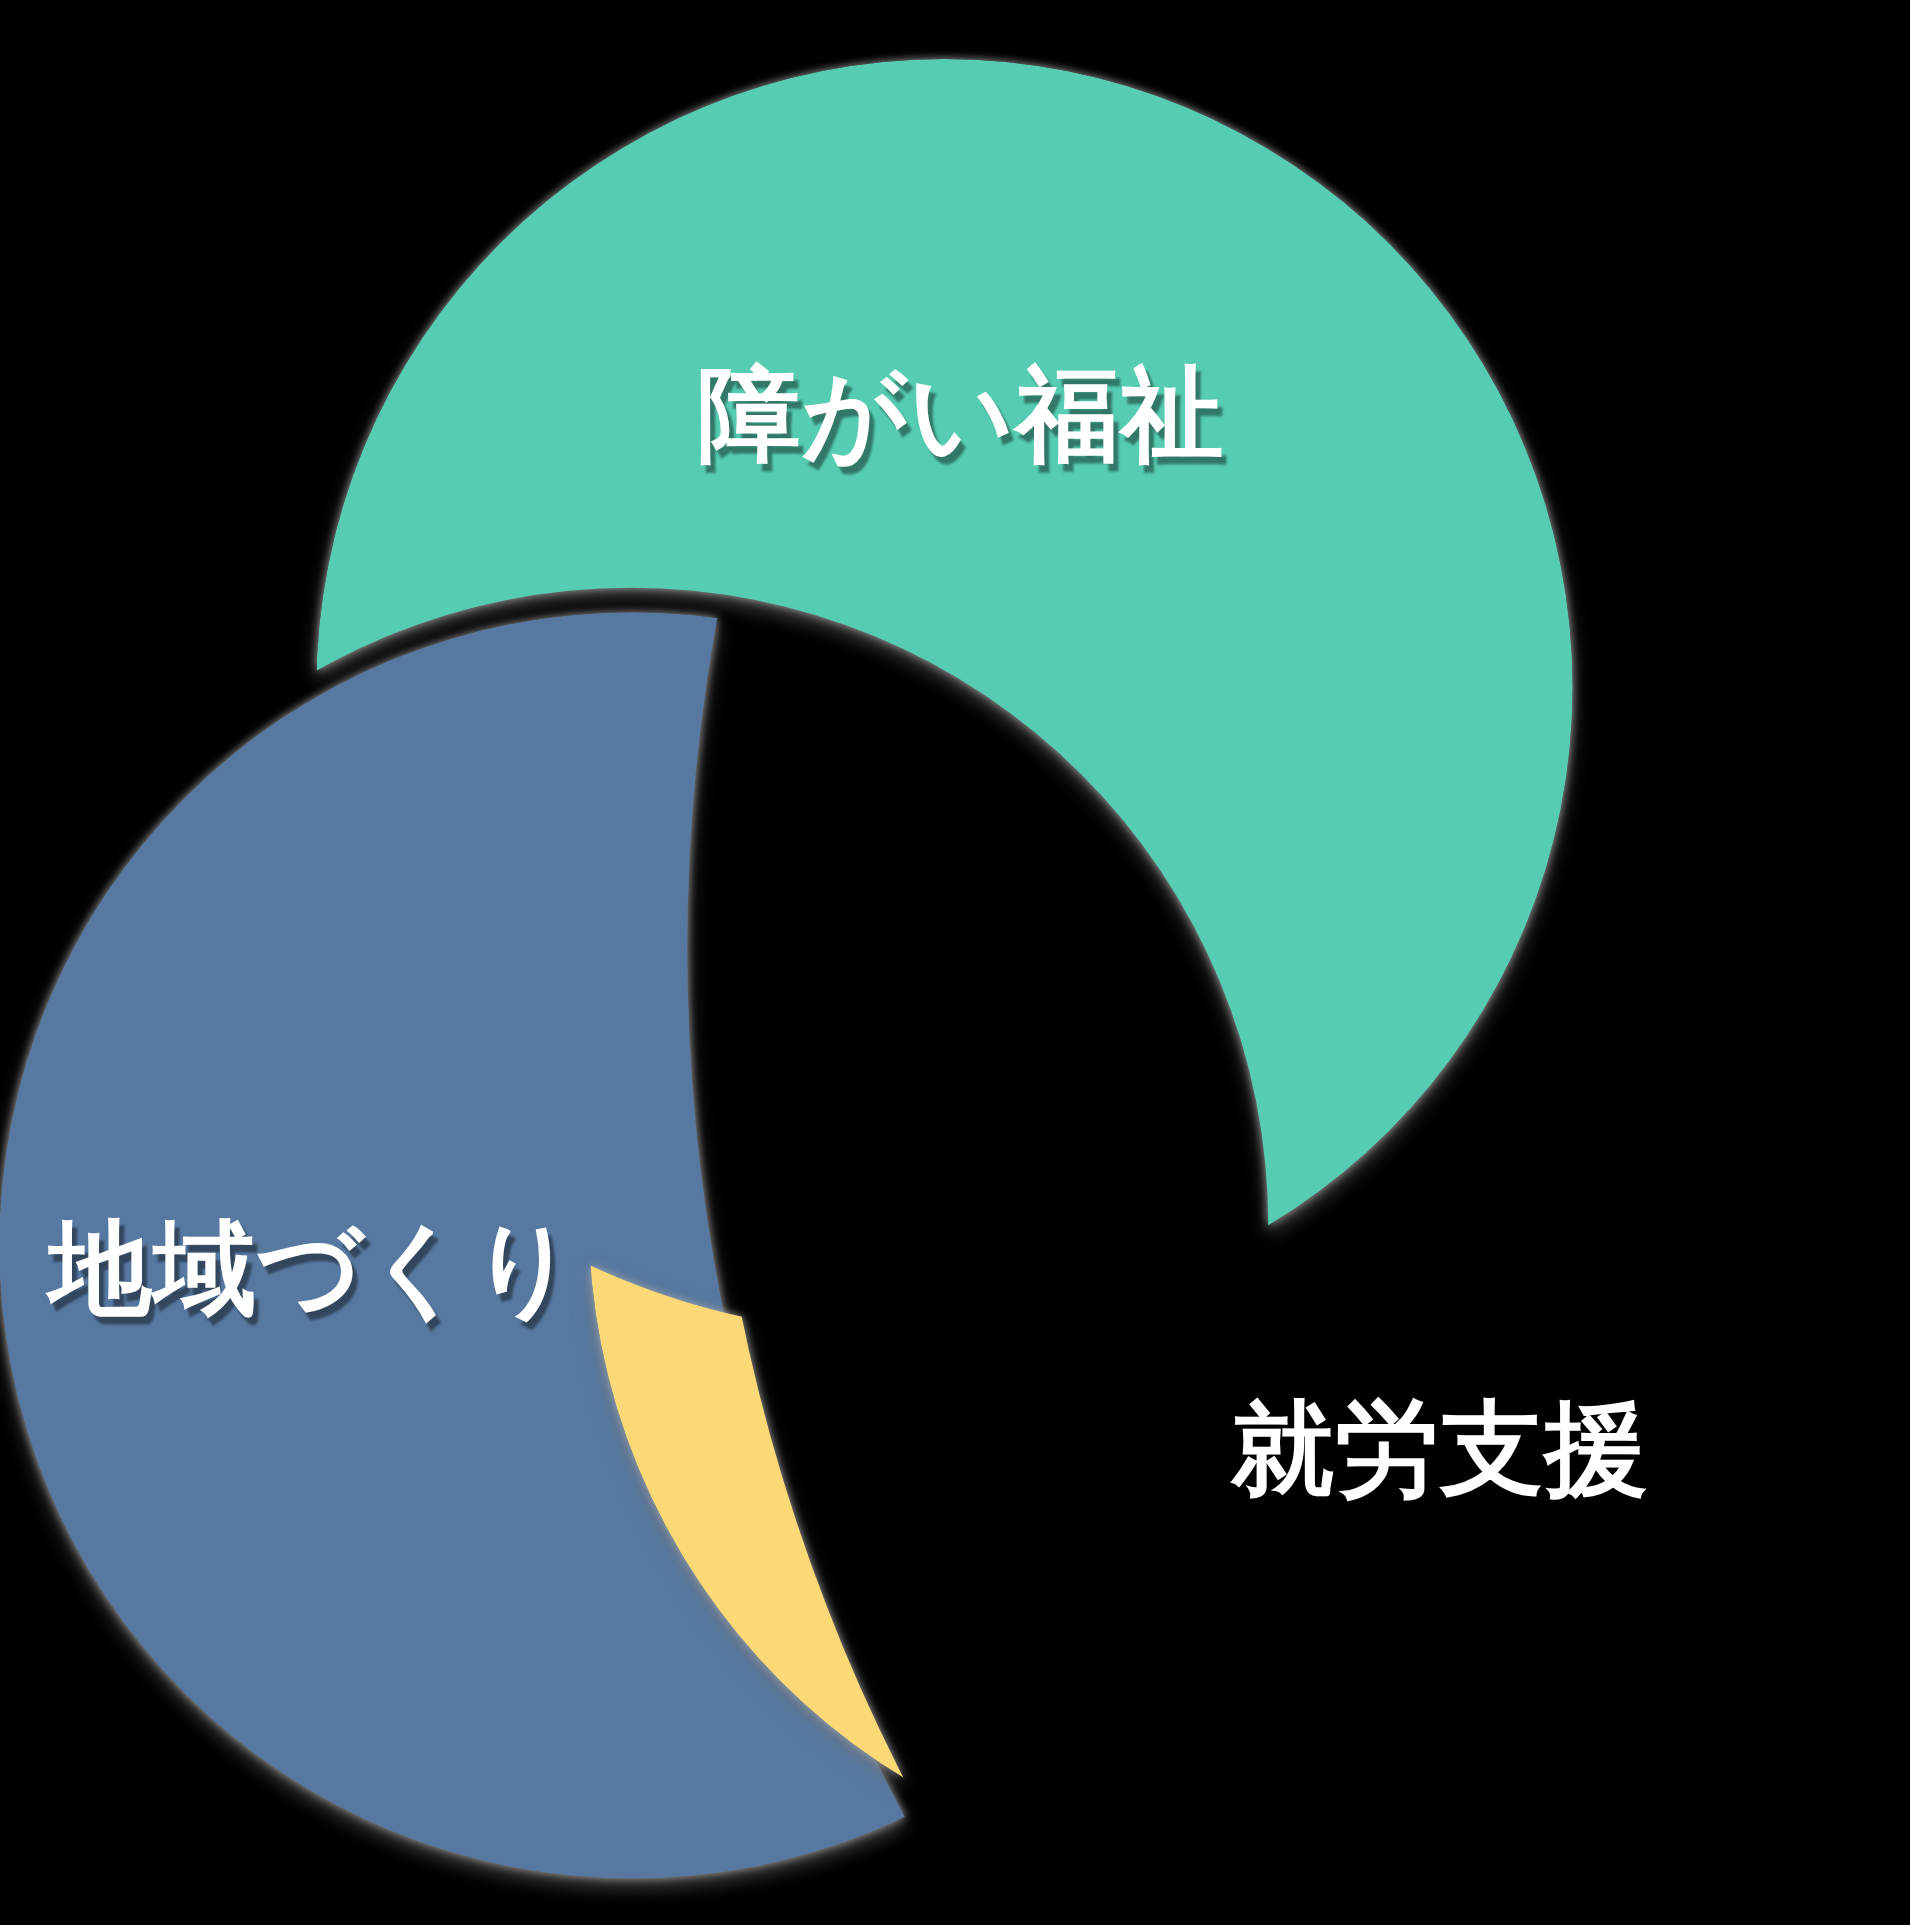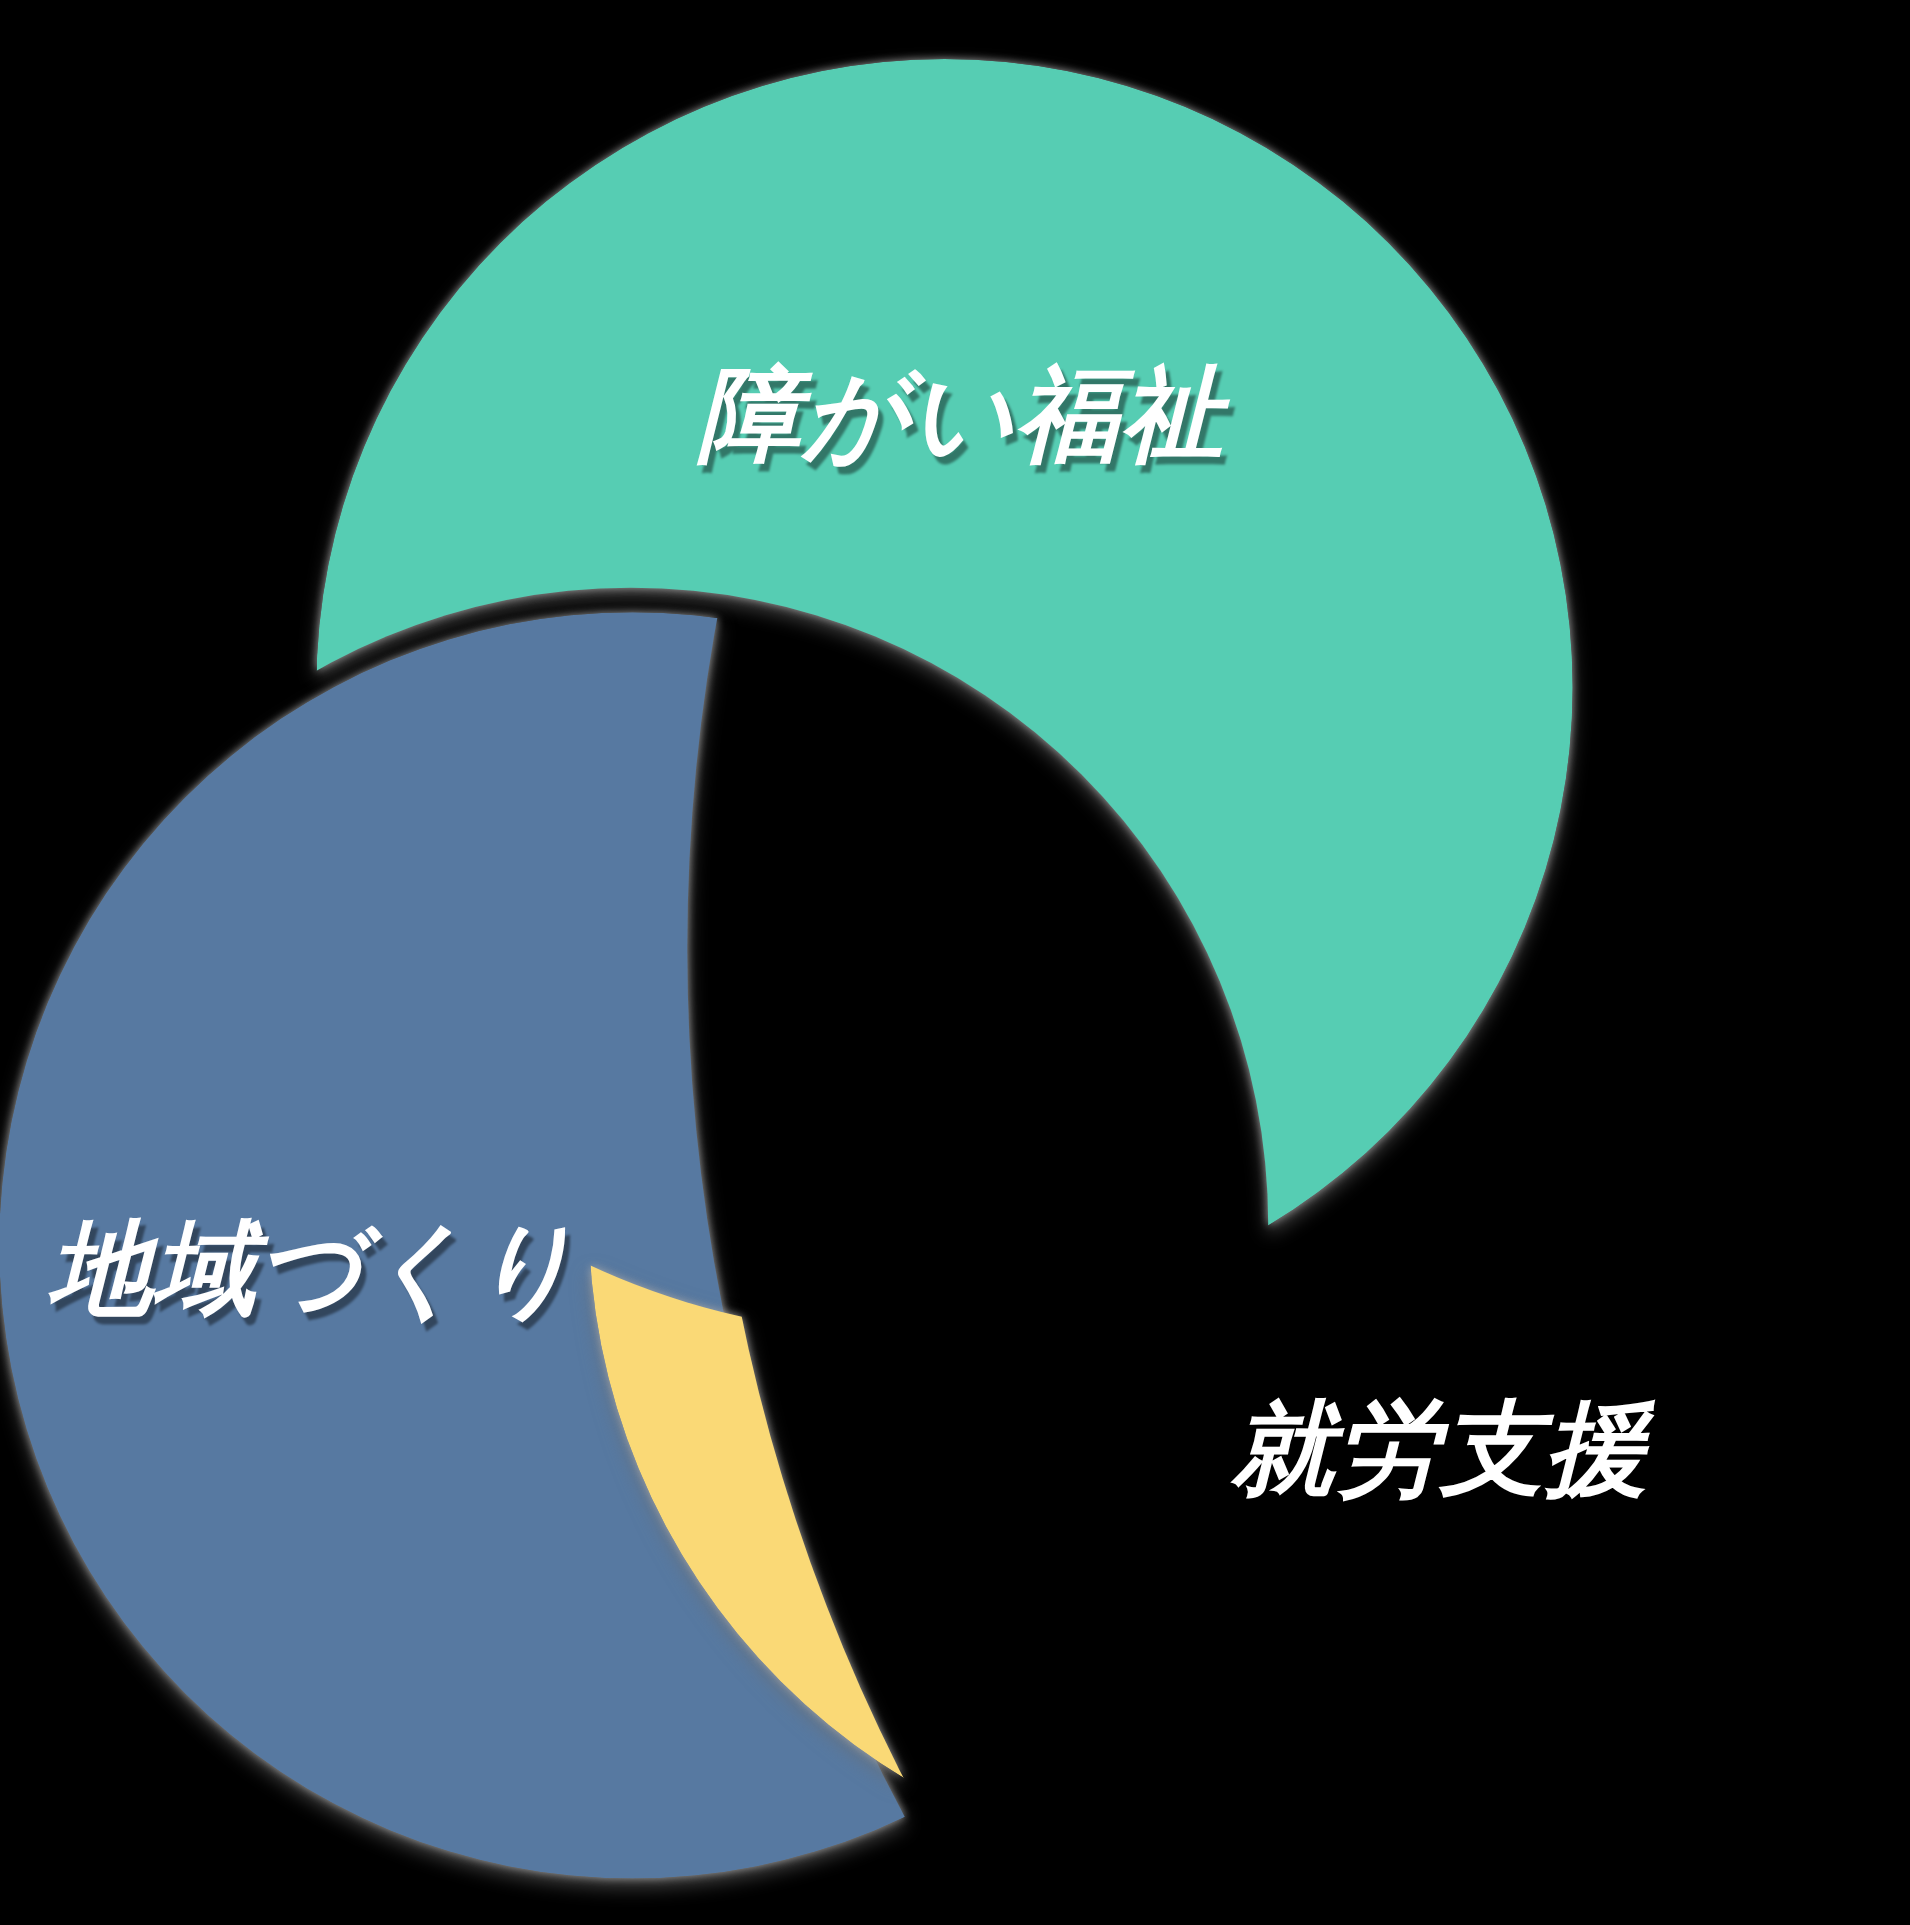--- a/index.html
+++ b/index.html
@@ -9,21 +9,20 @@
     width: 1910px;
     height: 1925px;
     overflow: hidden;
     font-family: "DejaVu Sans", "Liberation Sans", sans-serif;
   }
   .stage {
     position: relative;
     width: 1910px;
     height: 1855px;
     background: #000000;
-    font-style: italic;
   }
   svg { display: block; }
   .crescent {
     filter: drop-shadow(0px 0px 5px rgba(175,175,175,0.85))
             drop-shadow(0px 10px 10px rgba(110,110,110,0.55));
   }
   .venn-label {
     font-family: "DejaVu Sans", "Liberation Sans", sans-serif;
     font-weight: bold;
     font-size: 122px;

